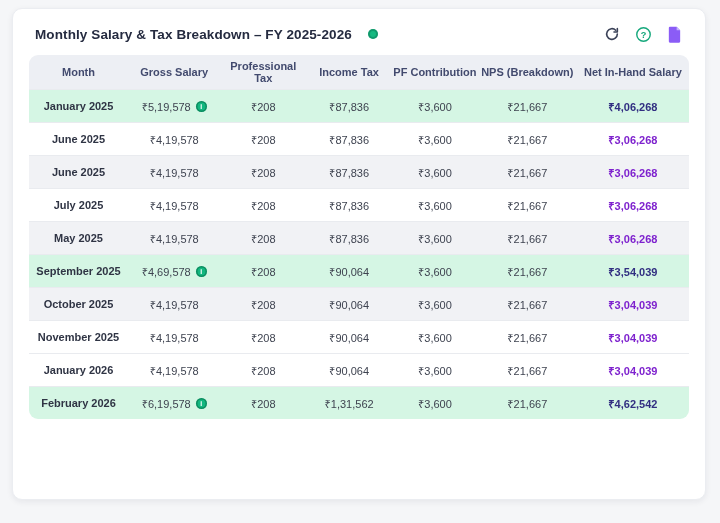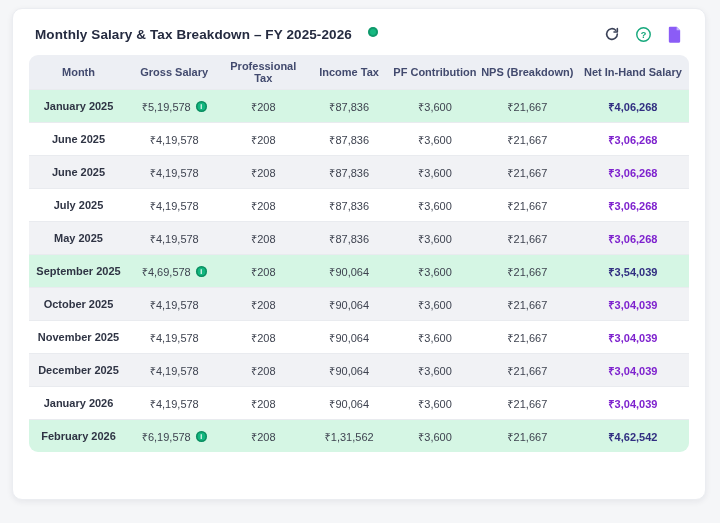--- a/index.html
+++ b/index.html
@@ -13,21 +13,21 @@
   .card{
     position:absolute;left:12px;top:8px;width:694px;height:492px;
     background:#ffffff;border:1px solid #ebedf1;border-radius:10px;
     box-shadow:0 2px 6px rgba(30,35,60,0.07);
     box-sizing:border-box;
   }
   .card-header{
     display:flex;align-items:center;justify-content:space-between;
     padding:16px 22px 12px 22px;
   }
-  .title-wrap{display:flex;gap:16px;}
+  .title-wrap{display:flex;align-items:center;gap:16px;}
   .card-title{
     font-size:13.5px;font-weight:700;color:#252b40;letter-spacing:.1px;
   }
   .status-dot{
     width:10px;height:10px;border-radius:50%;
     background:#16b981;box-shadow:inset 0 0 0 2px rgba(6,95,70,.35);
   }
   .toolbar{display:flex;align-items:center;gap:13px;}
   .icon-btn{
     width:18px;height:18px;display:flex;align-items:center;justify-content:center;
@@ -196,29 +196,20 @@
           </tr>
           <tr class="row-white">
             <td class="month-cell">November 2025</td>
             <td>₹4,19,578</td>
             <td>₹208</td>
             <td>₹90,064</td>
             <td>₹3,600</td>
             <td>₹21,667</td>
             <td class="net-cell">₹3,04,039</td>
           </tr>
-          <tr class="row-gray">
-            <td class="month-cell">December 2025</td>
-            <td>₹4,19,578</td>
-            <td>₹208</td>
-            <td>₹90,064</td>
-            <td>₹3,600</td>
-            <td>₹21,667</td>
-            <td class="net-cell">₹3,04,039</td>
-          </tr>
           <tr class="row-white">
             <td class="month-cell">January 2026</td>
             <td>₹4,19,578</td>
             <td>₹208</td>
             <td>₹90,064</td>
             <td>₹3,600</td>
             <td>₹21,667</td>
             <td class="net-cell">₹3,04,039</td>
           </tr>
           <tr class="row-highlight">

